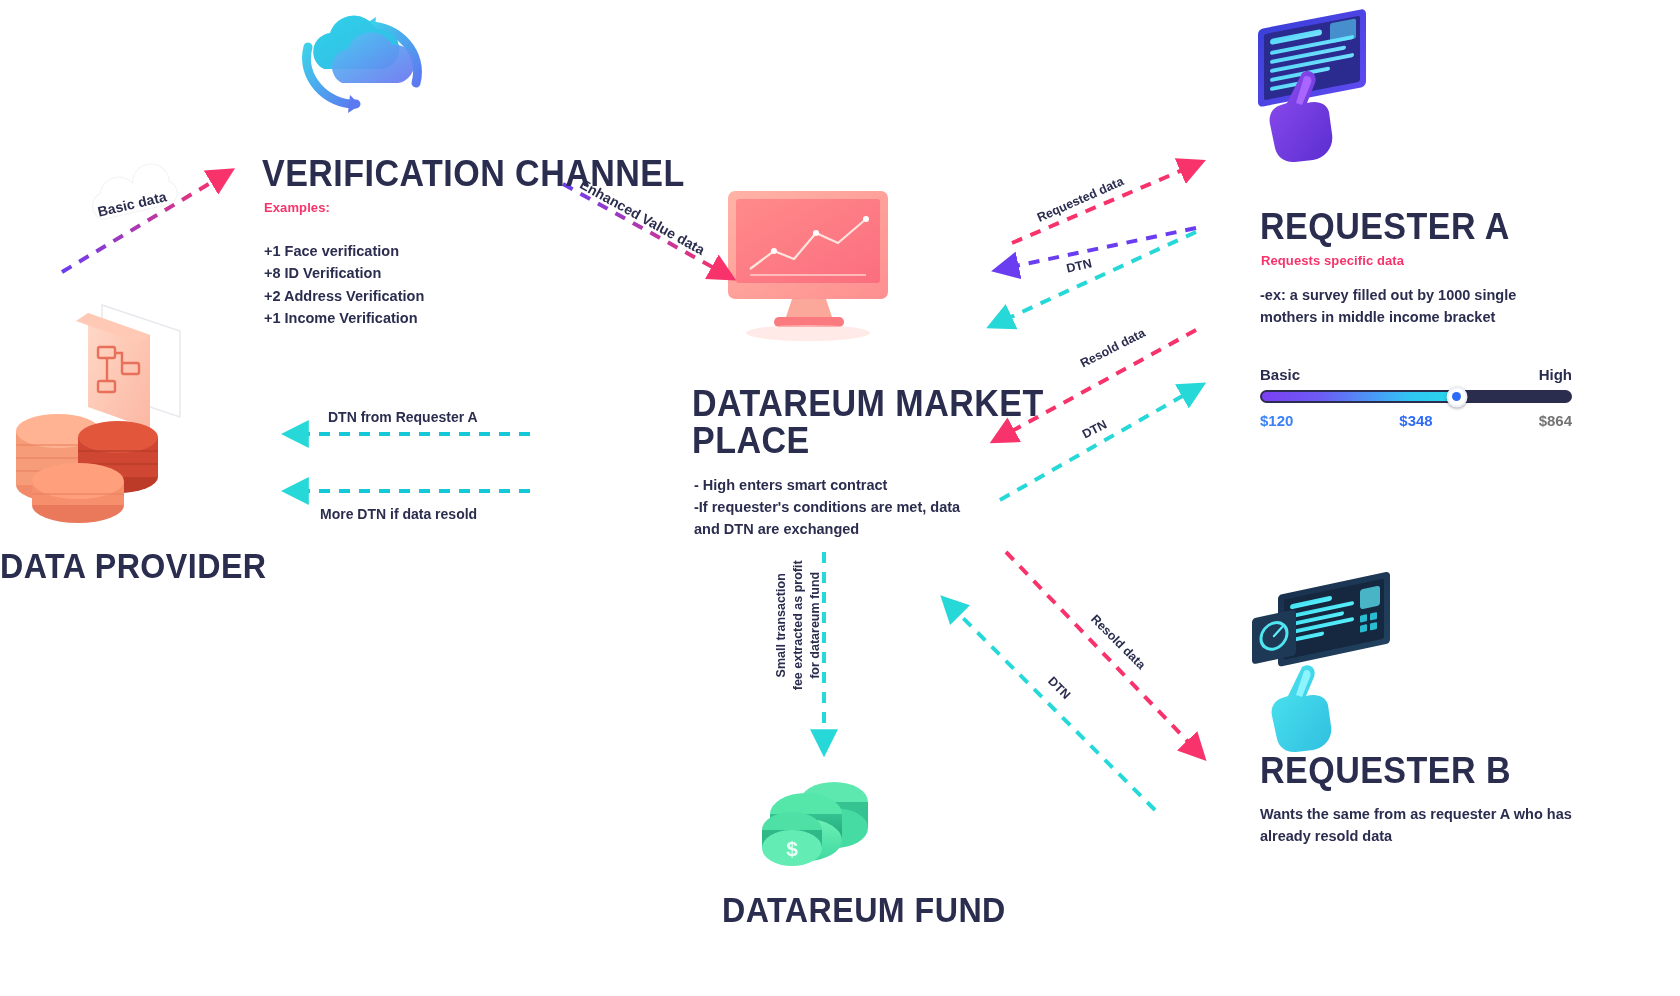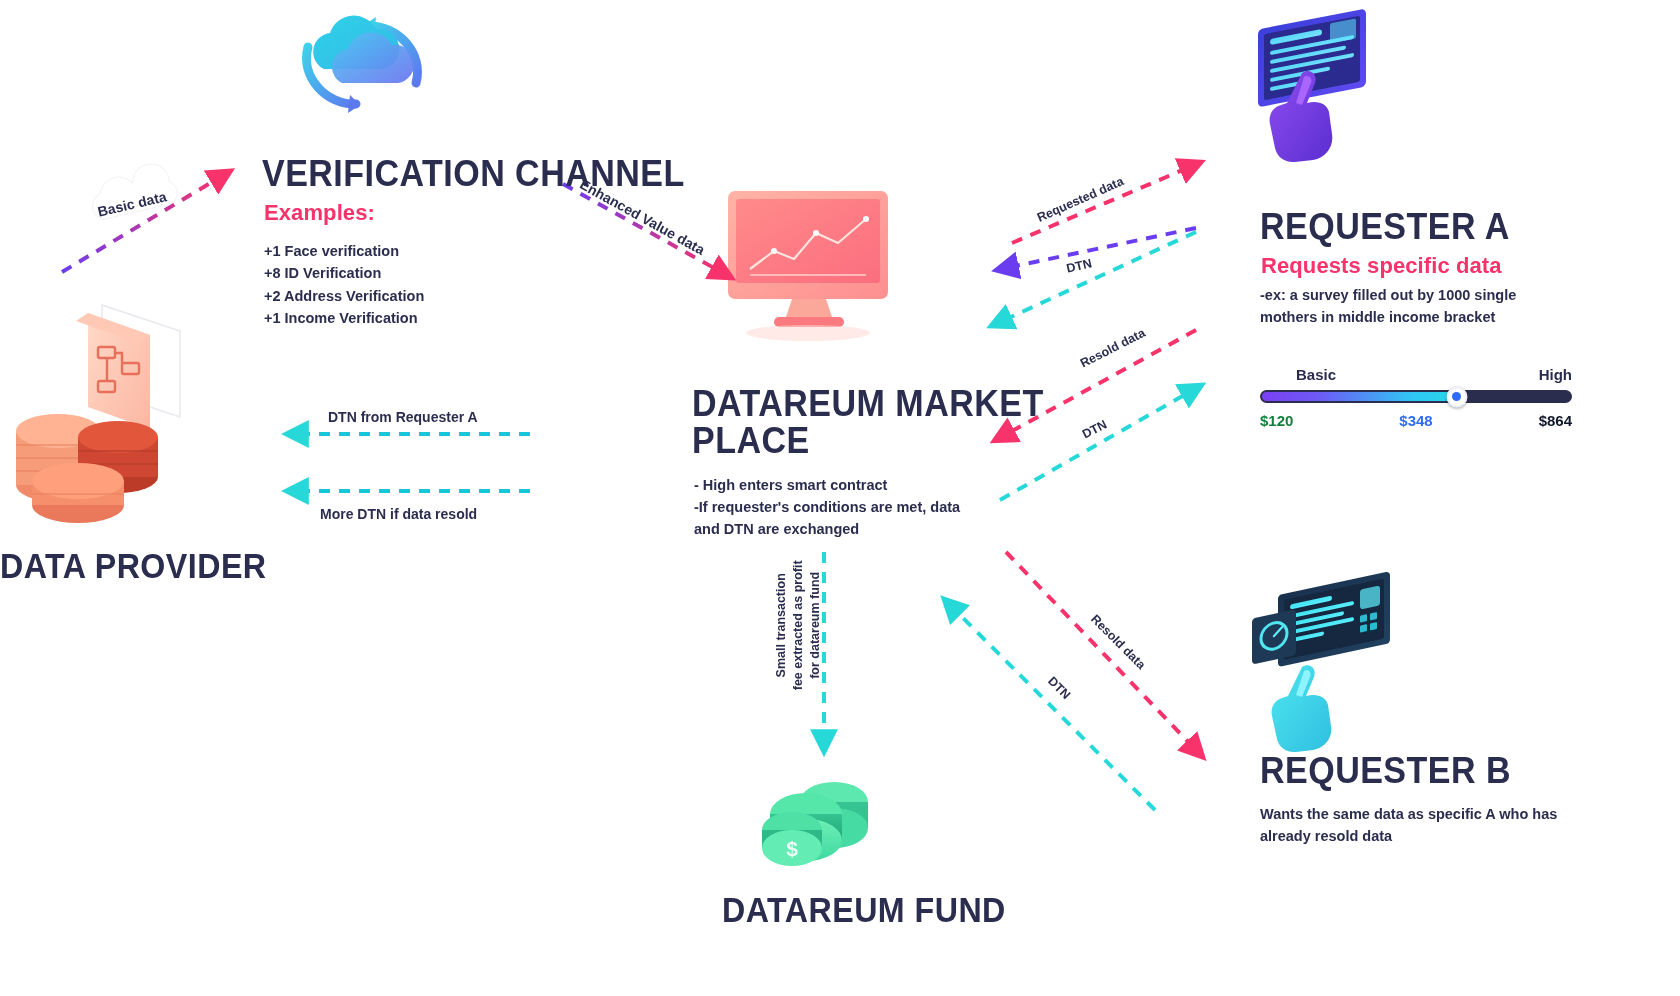--- a/index.html
+++ b/index.html
@@ -20,62 +20,62 @@
     text-transform:uppercase;
     line-height:1.0;
     transform:scaleX(0.92);
     transform-origin:left center;
     white-space:pre-line;
   }
   .h-36{font-size:37px;}
   .h-34{font-size:35px;}
   .sub-pink{
     font-family:"Liberation Sans", sans-serif;
-    font-weight:700;font-size:22px;color:#f8326a;letter-spacing:0.1px;
+    font-weight:700;font-size:13px;color:#f8326a;letter-spacing:0.1px;
   }
   .body-txt{
     font-family:"Liberation Sans", sans-serif;
     font-weight:600;font-size:14.5px;color:#2b2d4f;line-height:1.52;
   }
   .lst{font-weight:600;font-size:14.5px;color:#2b2d4f;line-height:1.55;}
   .arrow-lbl{
     font-family:"Liberation Sans", sans-serif;
     font-weight:700;font-size:14px;color:#2b2d4f;white-space:nowrap;
   }
   .arrow-lbl.sm{font-size:12.5px;}
   .vert-lbl{
     font-family:"Liberation Sans", sans-serif;
     font-weight:700;font-size:12.5px;color:#2b2d4f;white-space:pre-line;
     line-height:1.35;text-align:center;
   }
 
   
   .slider-wrap{position:absolute;width:310px;}
-  .slider-lbls{display:flex;justify-content:space-between;font-weight:700;font-size:15px;color:#2b2d4f;margin-bottom:7px;margin-left:36px;}
+  .slider-lbls{display:flex;justify-content:space-between;font-weight:700;font-size:15px;color:#2b2d4f;margin-bottom:7px;}
   .slider-track{
     position:relative;height:13px;border-radius:8px;
     background:#2b2d4f;
   }
   .slider-fill{
     position:absolute;left:2px;top:2px;height:9px;width:63%;border-radius:7px;
     background:linear-gradient(90deg,#7b3ff2 0%,#6c5cf5 30%,#31c5f4 75%,#25d8e8 100%);
   }
   .slider-knob{
     position:absolute;left:63%;top:50%;width:17px;height:17px;border-radius:50%;
     background:#ffffff;border:2px solid #eef0f6;transform:translate(-50%,-50%);
     box-shadow:0 1px 3px rgba(0,0,0,.35);
   }
   .slider-knob::after{
     content:"";position:absolute;left:50%;top:50%;width:9px;height:9px;border-radius:50%;
     background:#2f6cf6;transform:translate(-50%,-50%);
   }
   .price-row{display:flex;justify-content:space-between;margin-top:9px;font-weight:700;font-size:15px;}
-  .p-left{color:#15803d;}
+  .p-left{color:#3b82f6;}
   .p-mid{color:#2f6cf6;position:absolute;left:50%;transform:translateX(-50%);}
-  .p-right{color:#0f172a;}
+  .p-right{color:#737373;}
   .price-row{position:relative;}
 
   svg{display:block;overflow:visible;}
   .noclick{pointer-events:none;}
 </style>
 </head>
 <body>
 
 <div class="stage">
 
@@ -468,17 +468,17 @@
     </div>
     <div class="price-row">
       <span class="p-left">$120</span>
       <span class="p-mid">$348</span>
       <span class="p-right">$864</span>
     </div>
   </div>
 
   <div class="abs h-title h-36" style="left:1260px;top:752px;">REQUESTER B</div>
   <div class="abs" style="left:1260px;top:803px;width:420px;">
-    <div class="body-txt">Wants the same data as specific A who has</div>
+    <div class="body-txt">Wants the same from as requester A who has</div>
     <div class="body-txt">already resold data</div>
   </div>
 
 </div>
 
 </body></html>

